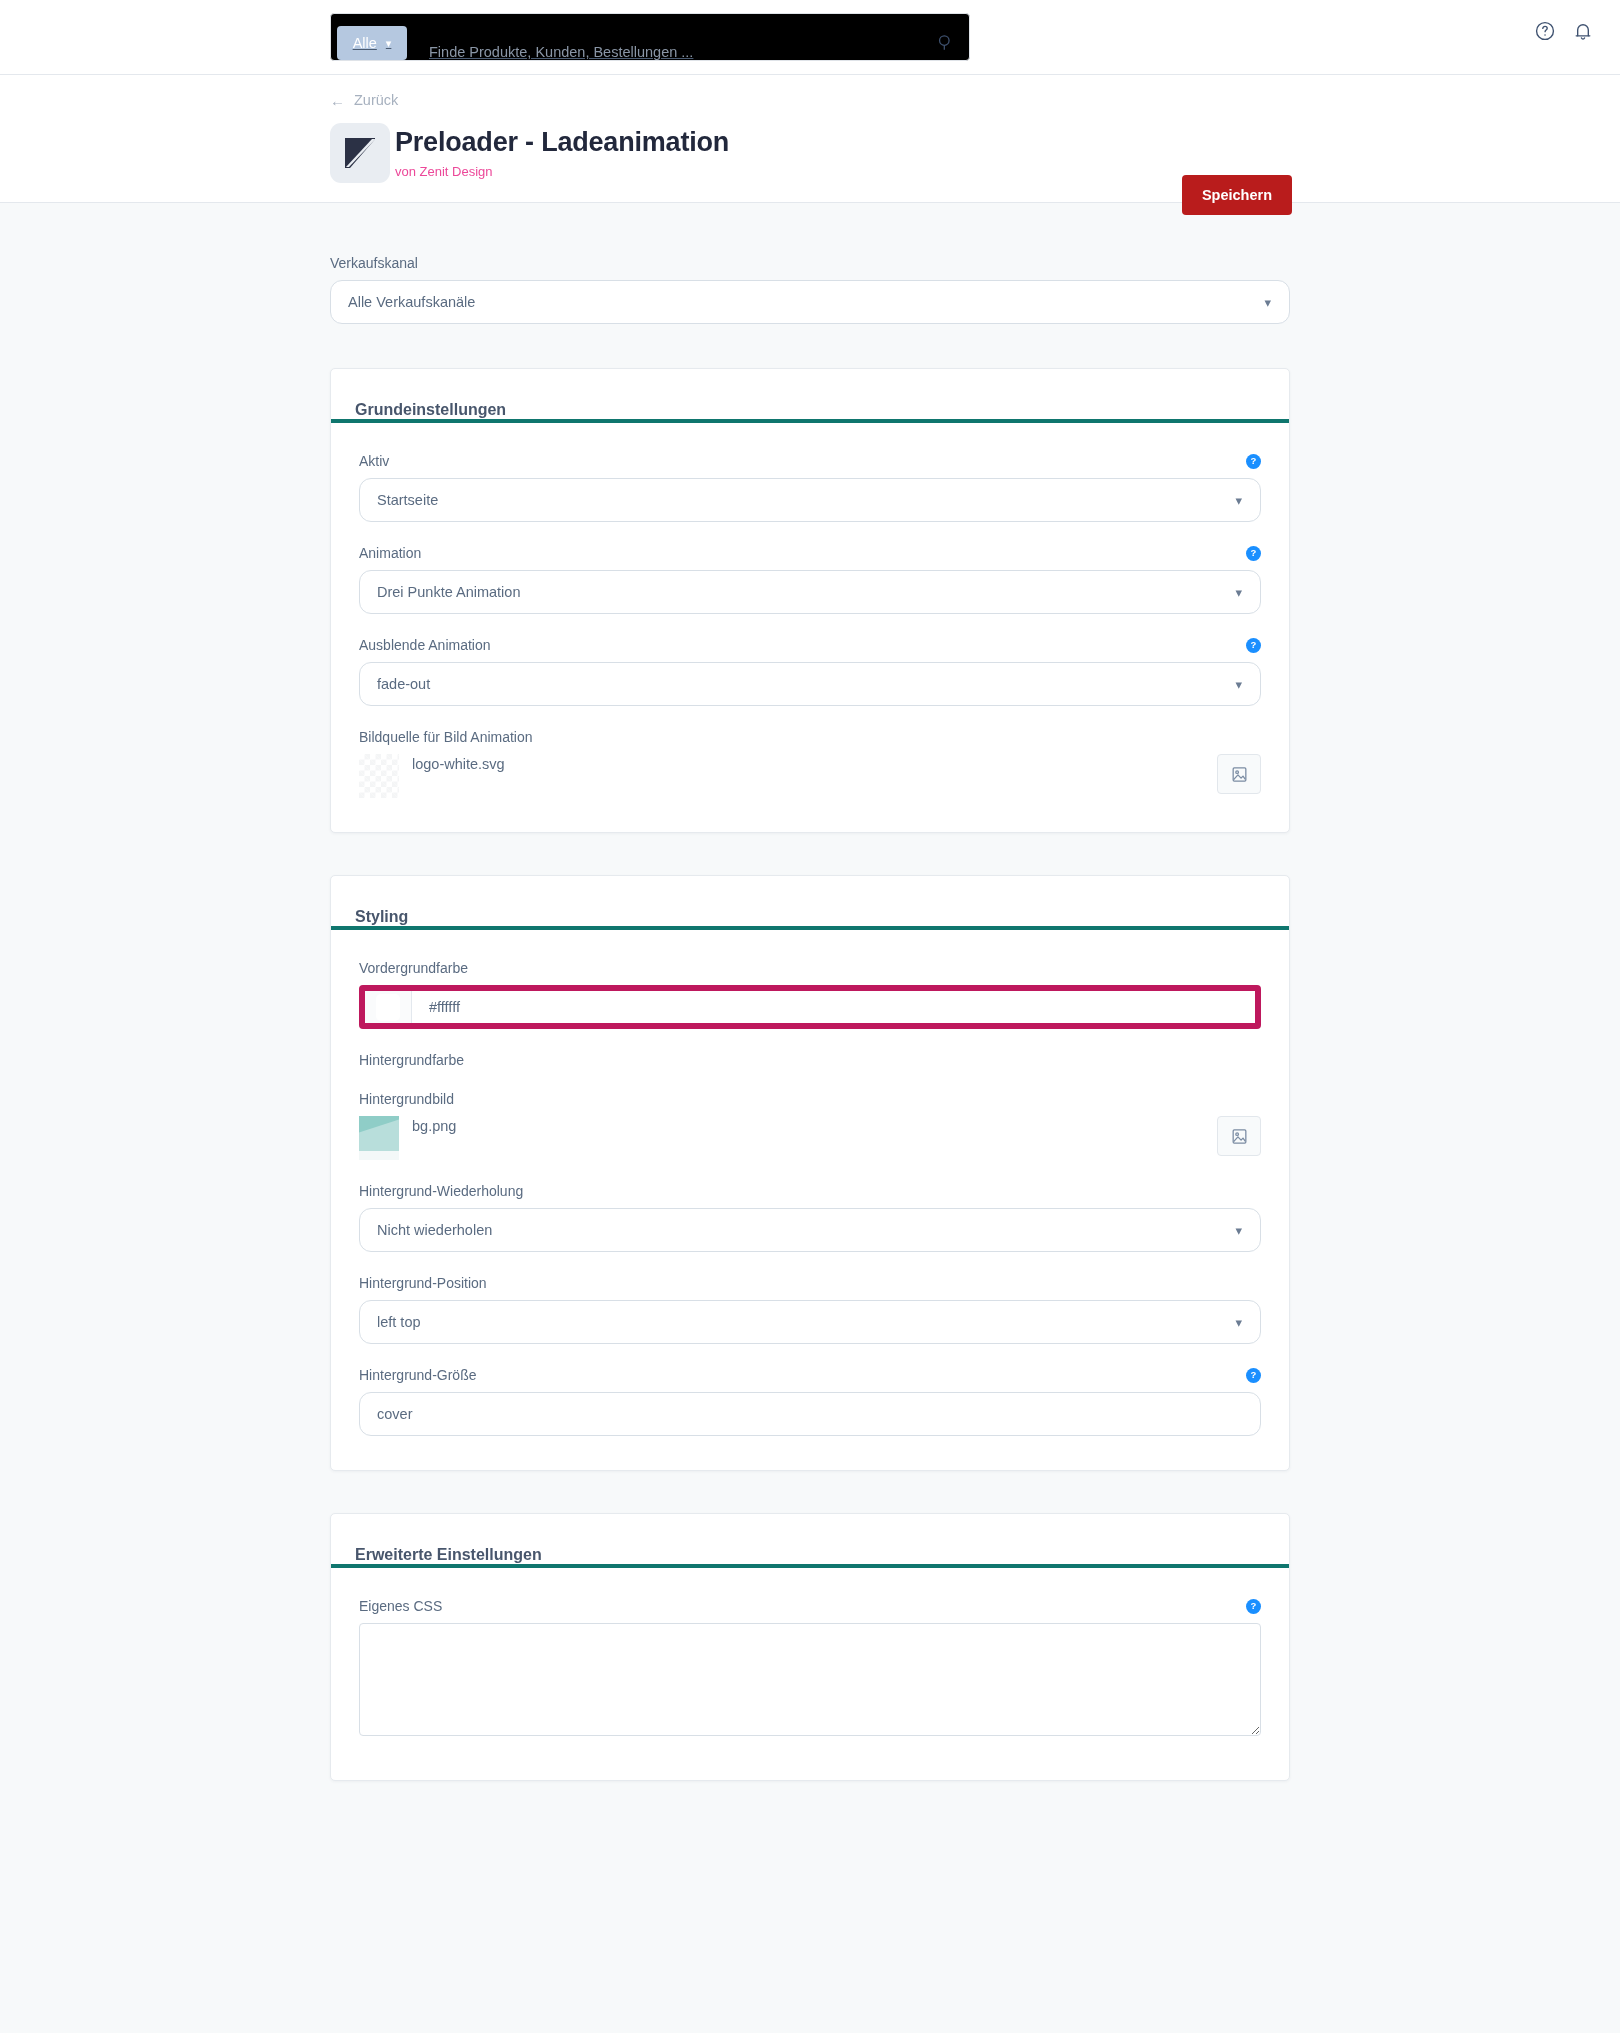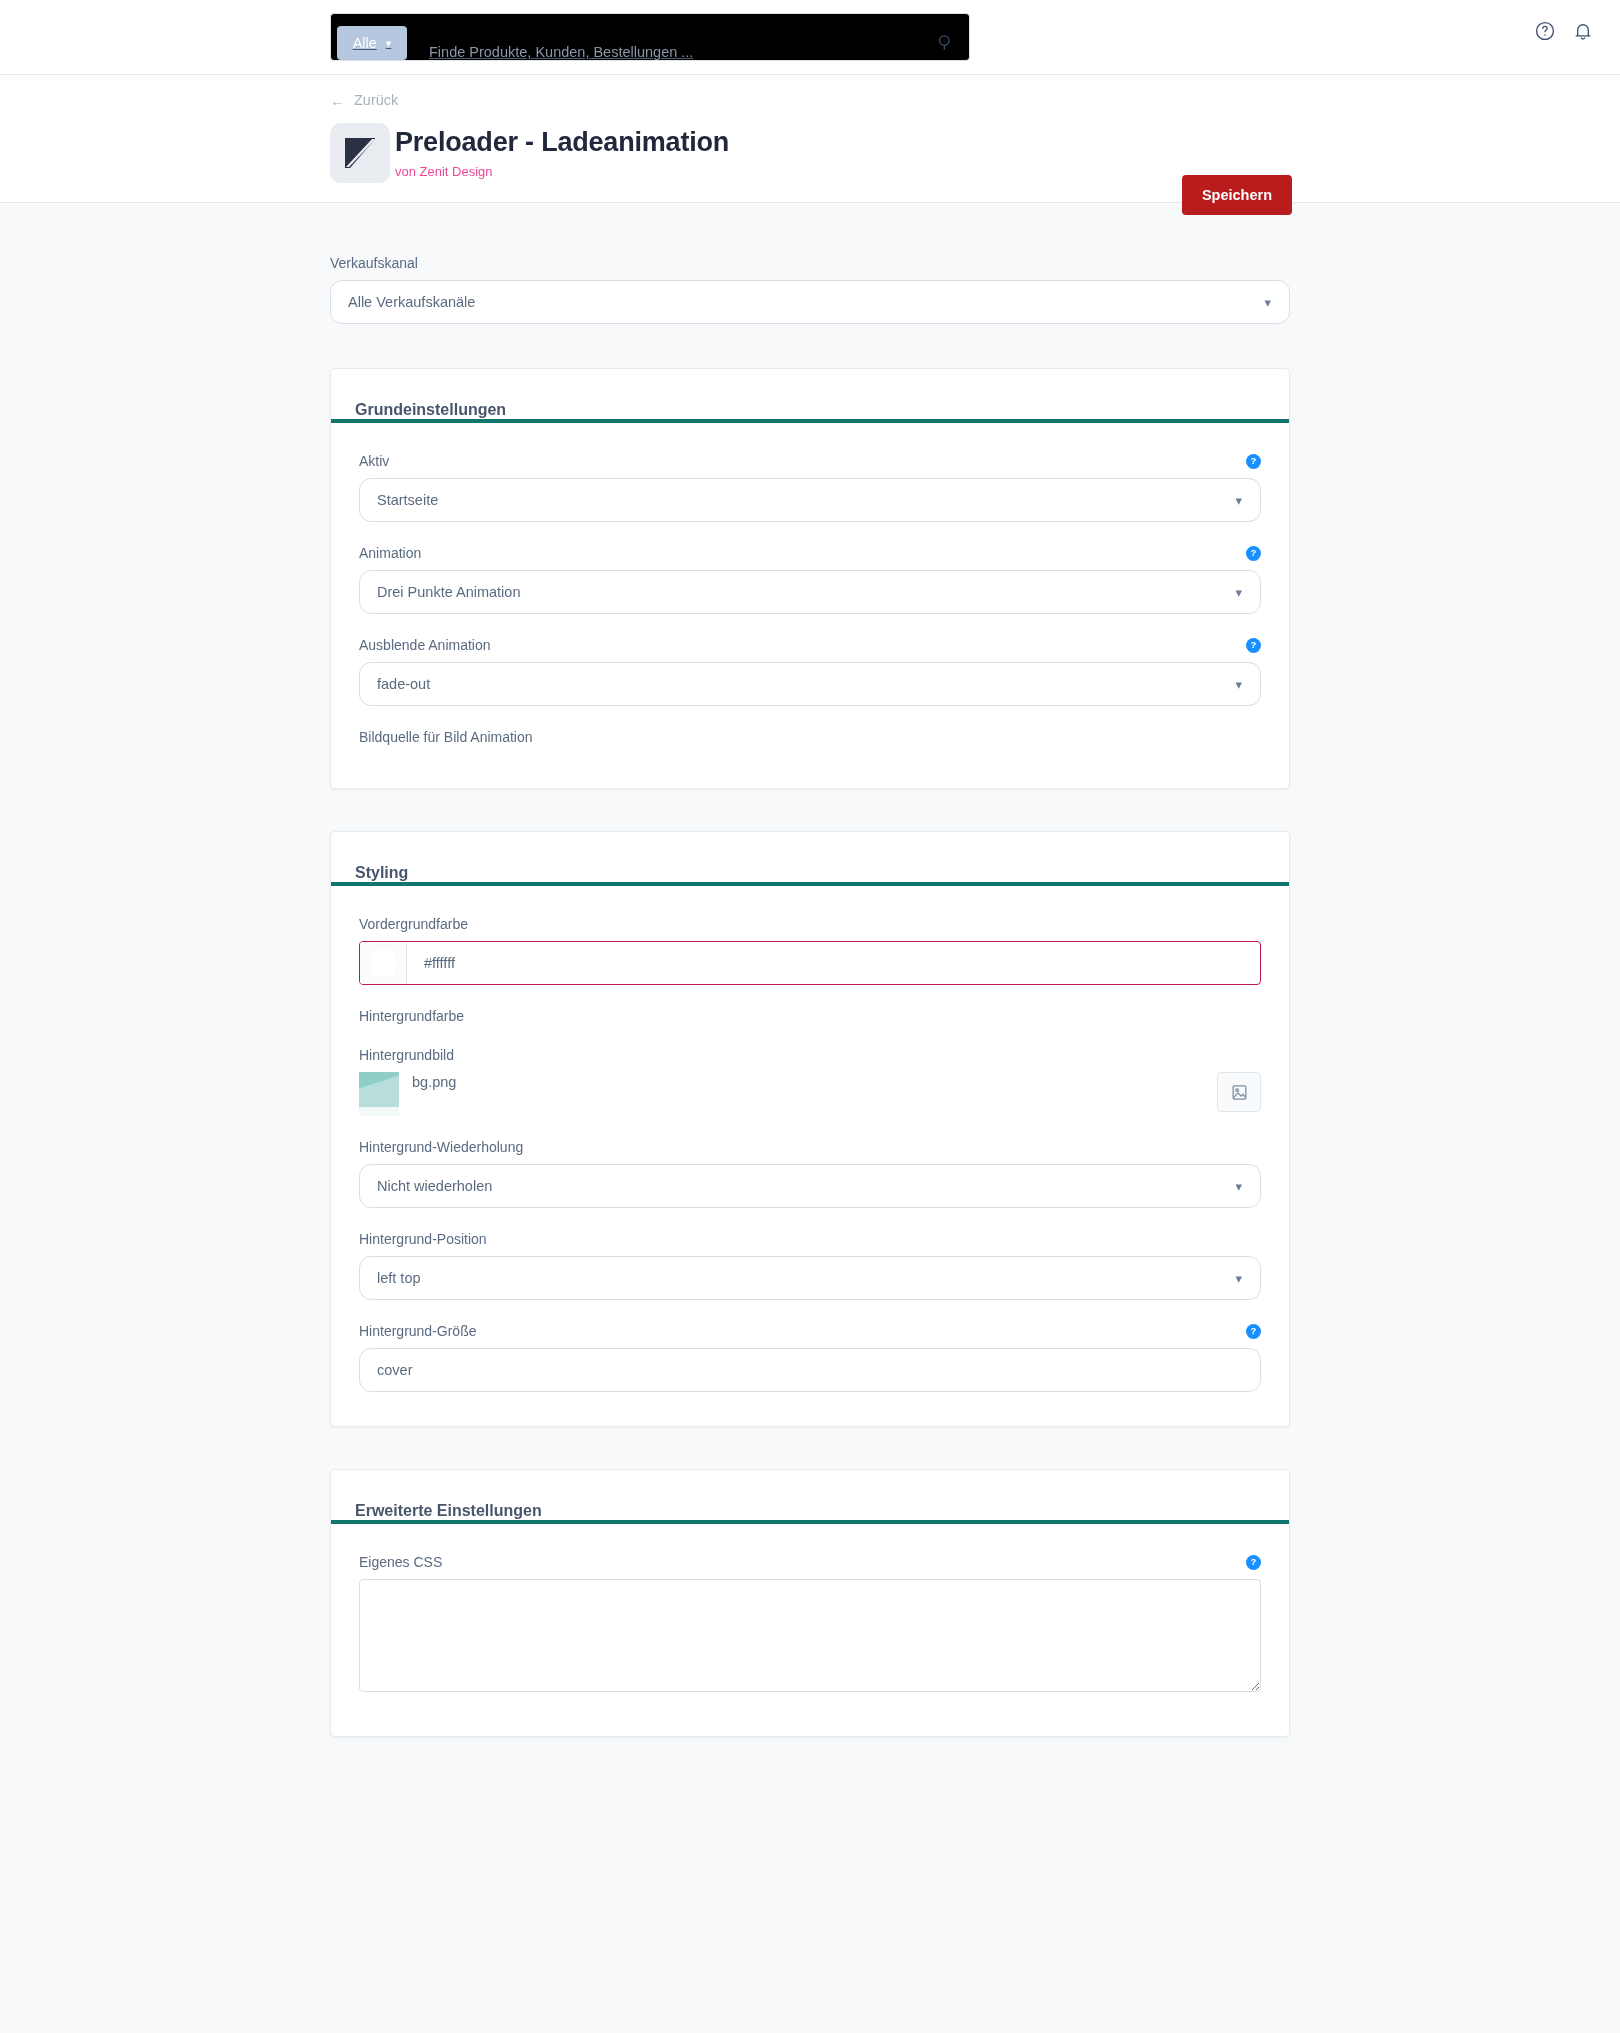--- a/index.html
+++ b/index.html
@@ -220,21 +220,21 @@
     justify-content: center;
     cursor: pointer;
     line-height: 1;
   }
 
   
   .color-field {
     display: flex;
     width: 100%;
     height: 44px;
-    border: 1px solid #be185d;
+    border: 6px solid #be185d;
     border-radius: 4px;
     background: #fff;
     overflow: hidden;
   }
   .color-swatch-cell {
     width: 47px;
     background: #fafbfc;
     border-right: 1px solid #e3e8ee;
     display: flex; align-items: center; justify-content: center;
     cursor: pointer;
@@ -424,20 +424,33 @@
           <span class="help-dot">?</span>
         </div>
         <div class="select-box">
           <span>fade-out</span>
           <span class="chev-down">▾</span>
         </div>
       </div>
 
       <div class="form-row">
         <span class="field-label">Bildquelle für Bild Animation</span>
+        <div class="media-row">
+          <div class="media-left">
+            <div class="thumb checker"></div>
+            <span class="media-name">logo-white.svg</span>
+          </div>
+          <div class="media-btn">
+            <svg width="19" height="19" viewBox="0 0 24 24" fill="none" stroke="#7b8ca3" stroke-width="1.6">
+              <rect x="4" y="3.5" width="16" height="17" rx="1.4"></rect>
+              <circle cx="9" cy="9" r="1.7"></circle>
+              <path d="M4.6 18.5 L10 12.4 L14 16.6 L16.4 14 L19.4 18.2" stroke-linejoin="round"></path>
+            </svg>
+          </div>
+        </div>
       </div>
 
     </div>
   </div>
 
   <div class="card">
     <div class="card-head">
       <h2>Styling</h2>
     </div>
     <div class="card-body">

